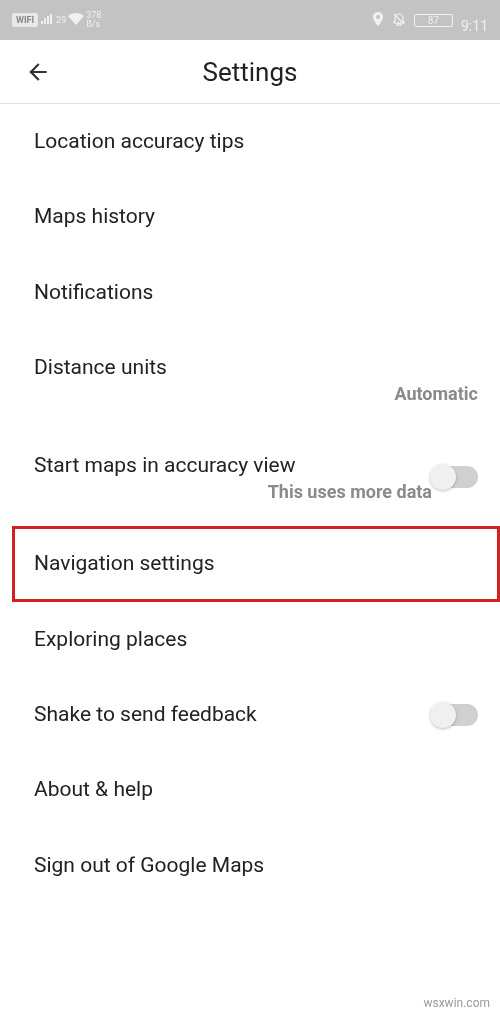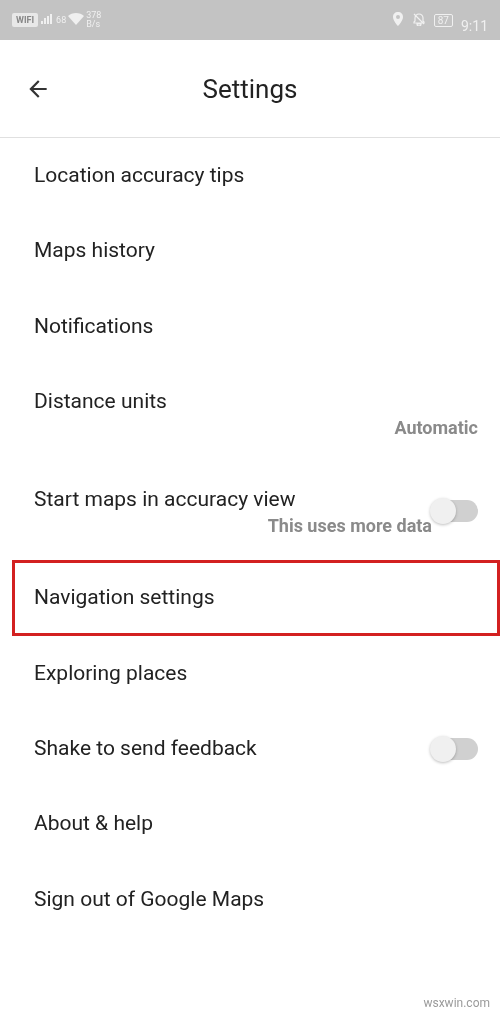--- a/index.html
+++ b/index.html
@@ -26,21 +26,21 @@
     .wifi-badge {
       background: #e8e8e8;
       color: #888;
       font-size: 9px;
       padding: 2px 4px;
       border-radius: 2px;
       font-weight: bold;
     }
     .net-stats { font-size: 9px; line-height: 1; }
     .app-bar {
-      height: 98px;
+      height: 64px;
       display: flex;
       align-items: center;
       padding: 0 18px;
       position: relative;
       background: #fff;
       border-bottom: 1px solid #e0e0e0;
     }
     .back-btn {
       width: 40px;
       height: 40px;
@@ -120,21 +120,21 @@
 <body>
 
 <div class="status-bar">
   <div class="status-left">
     <span class="wifi-badge">WIFI</span>
     <span>
       <svg width="14" height="12" viewBox="0 0 14 12">
           <path d="M1 11h2V8H1zM4 11h2V5H4zM7 11h2V3H7zM10 11h2V1h-2z" fill="#f0f0f0"></path>
         </svg>
     </span>
-    <span style="font-size:9px;">68</span>
+    <span style="font-size:9px;">29</span>
     <span>
       <svg width="16" height="12" viewBox="0 0 16 12">
           <path d="M8 12L0 3c2-2 5-3 8-3s6 1 8 3z" fill="#f0f0f0"></path>
         </svg>
     </span>
     <span class="net-stats">
       <div>378</div>
       <div>B/s</div>
     </span>
   </div>
@@ -142,21 +142,21 @@
     <span>
       <svg width="12" height="14" viewBox="0 0 12 14">
           <path d="M6 0C3 0 1 2 1 5c0 4 5 9 5 9s5-5 5-9c0-3-2-5-5-5zm0 7a2 2 0 110-4 2 2 0 010 4z" fill="#f0f0f0"></path>
         </svg>
     </span>
     <span>
       <svg width="14" height="14" viewBox="0 0 14 14">
           <path d="M7 2a4 4 0 00-4 4v3l-1 1v1h10v-1l-1-1V6a4 4 0 00-4-4zM5 12a2 2 0 004 0zM2 2l10 10" stroke="#f0f0f0" stroke-width="1.2" fill="none"></path>
         </svg>
     </span>
-    <span style="border:1px solid #f0f0f0;border-radius:2px;padding:0 3px;font-size:10px;">
+    <span style="border:1px solid #f0f0f0;border-radius:2px;padding:0 13px;font-size:10px;">
       <span>87</span>
     </span>
     <span style="font-size:14px;margin-top:12px;">9:11</span>
   </div>
 </div>
 
 <div class="app-bar">
   <div class="back-btn">
     <svg width="26" height="26" viewBox="0 0 24 24">
         <path d="M20 11H7.83l5.59-5.59L12 4l-8 8 8 8 1.41-1.41L7.83 13H20z" fill="#333"></path>

